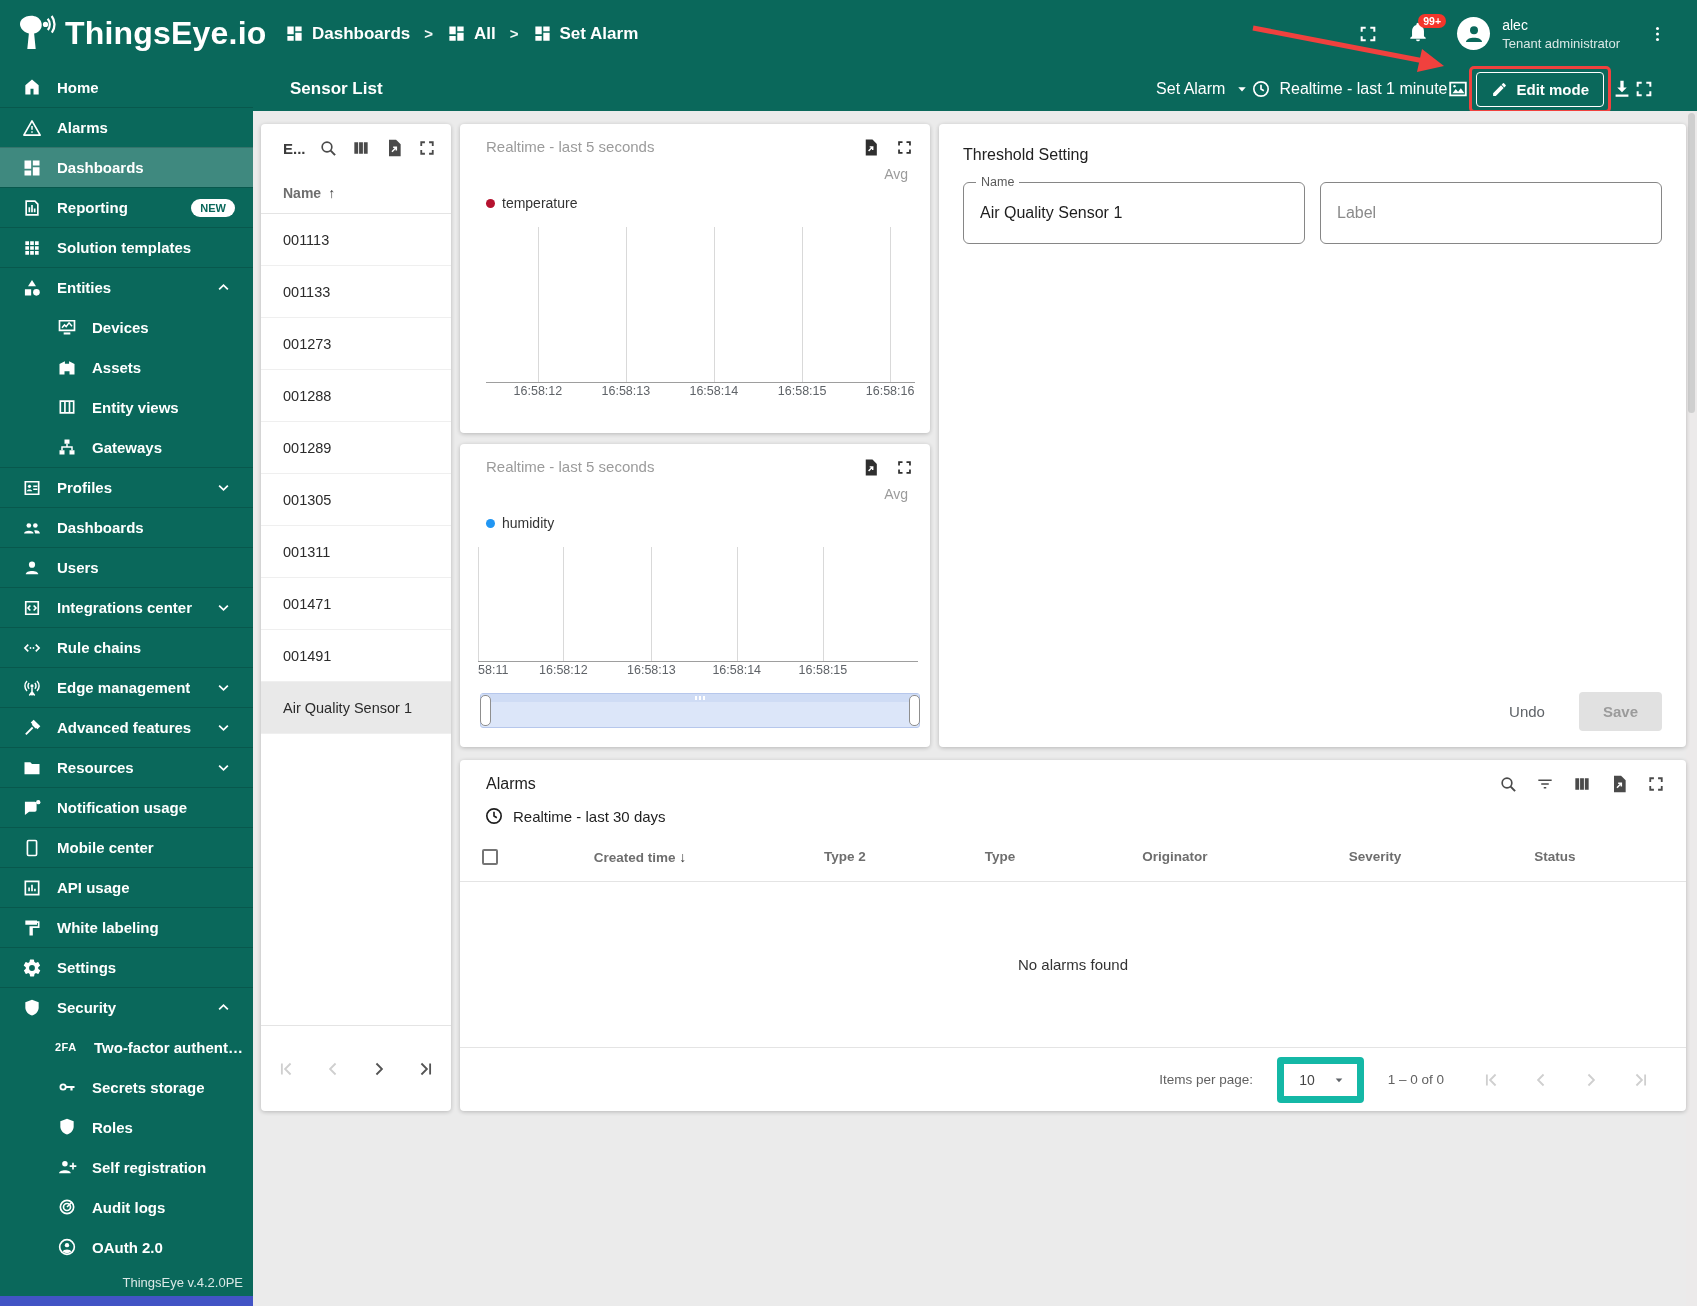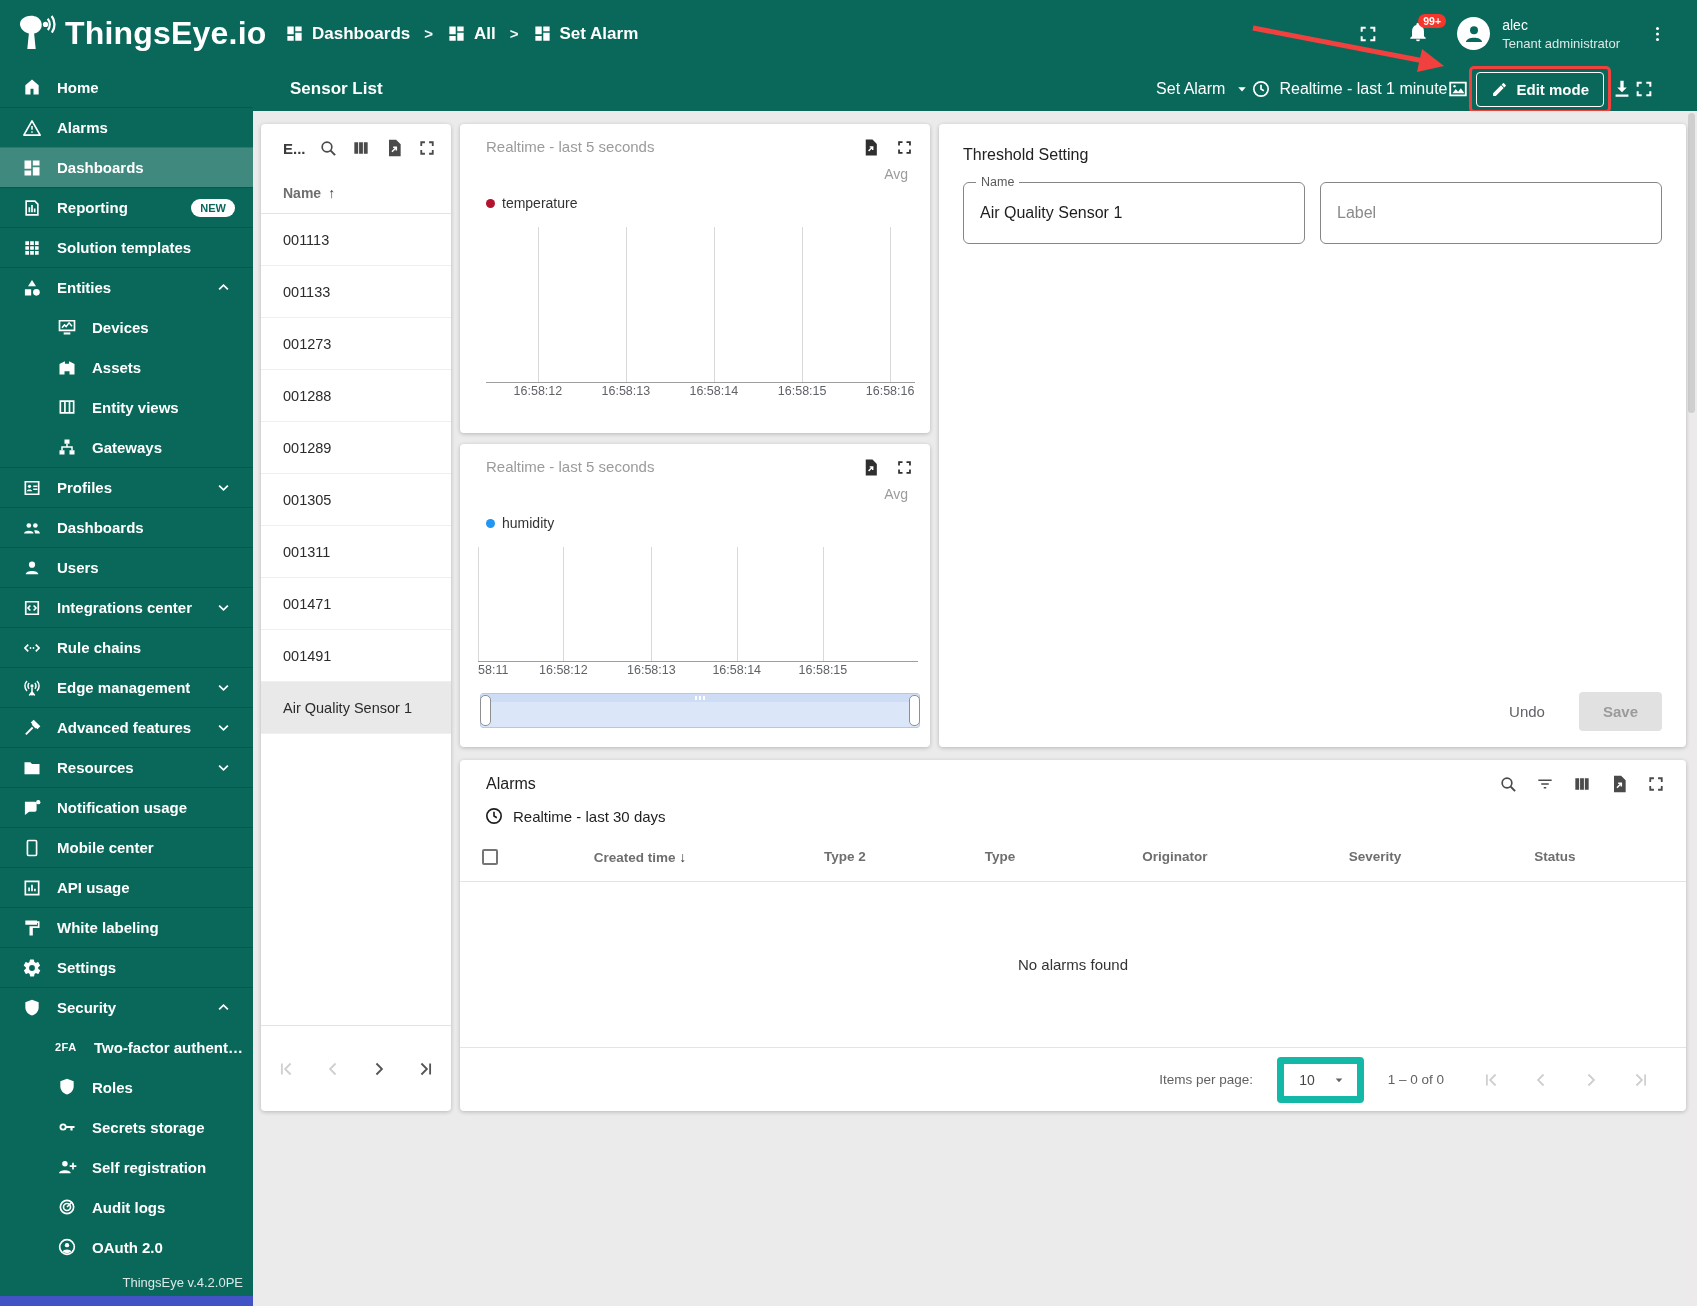--- a/index.html
+++ b/index.html
@@ -531,29 +531,29 @@
         <svg class="chev up">
           <use href="#s-chev"></use>
         </svg>
       </div>
     <div class="ni sub">
         <span class="twofa">2FA</span>
         <span class="nl">Two-factor authenticati…</span>
       </div>
     <div class="ni sub">
         <svg class="ic">
+          <use href="#s-key"></use>
+        </svg>
+        <span class="nl">Secrets storage</span>
+      </div>
+    <div class="ni sub">
+        <svg class="ic">
           <use href="#s-shield"></use>
         </svg>
         <span class="nl">Roles</span>
-      </div>
-    <div class="ni sub">
-        <svg class="ic">
-          <use href="#s-key"></use>
-        </svg>
-        <span class="nl">Secrets storage</span>
       </div>
     <div class="ni sub">
         <svg class="ic">
           <use href="#s-padd"></use>
         </svg>
         <span class="nl">Self registration</span>
       </div>
     <div class="ni sub">
         <svg class="ic">
           <use href="#s-audit"></use>

